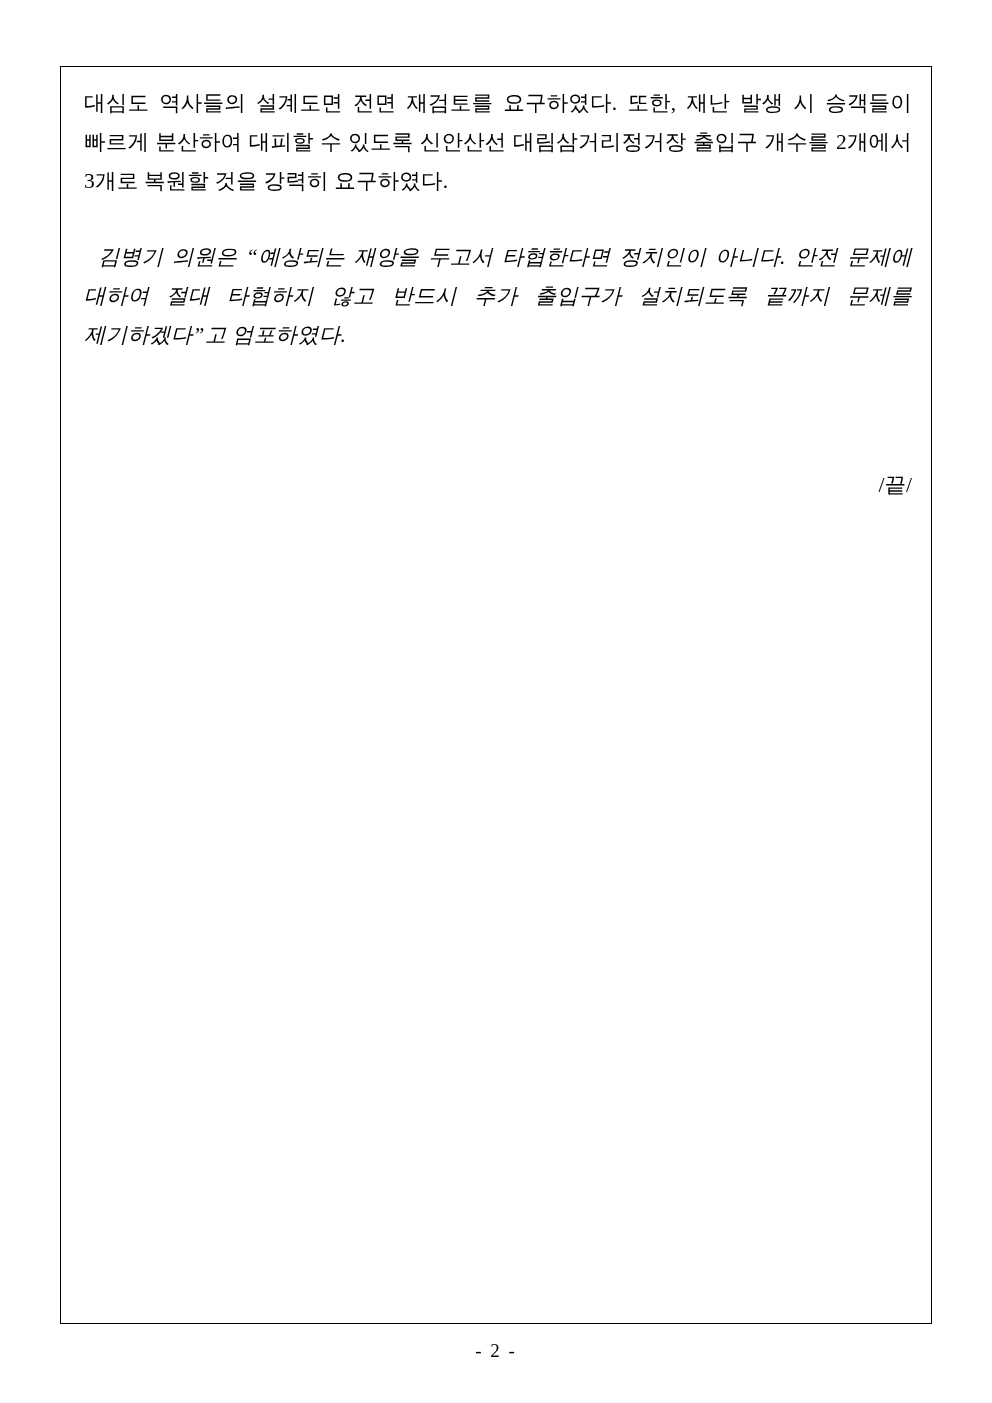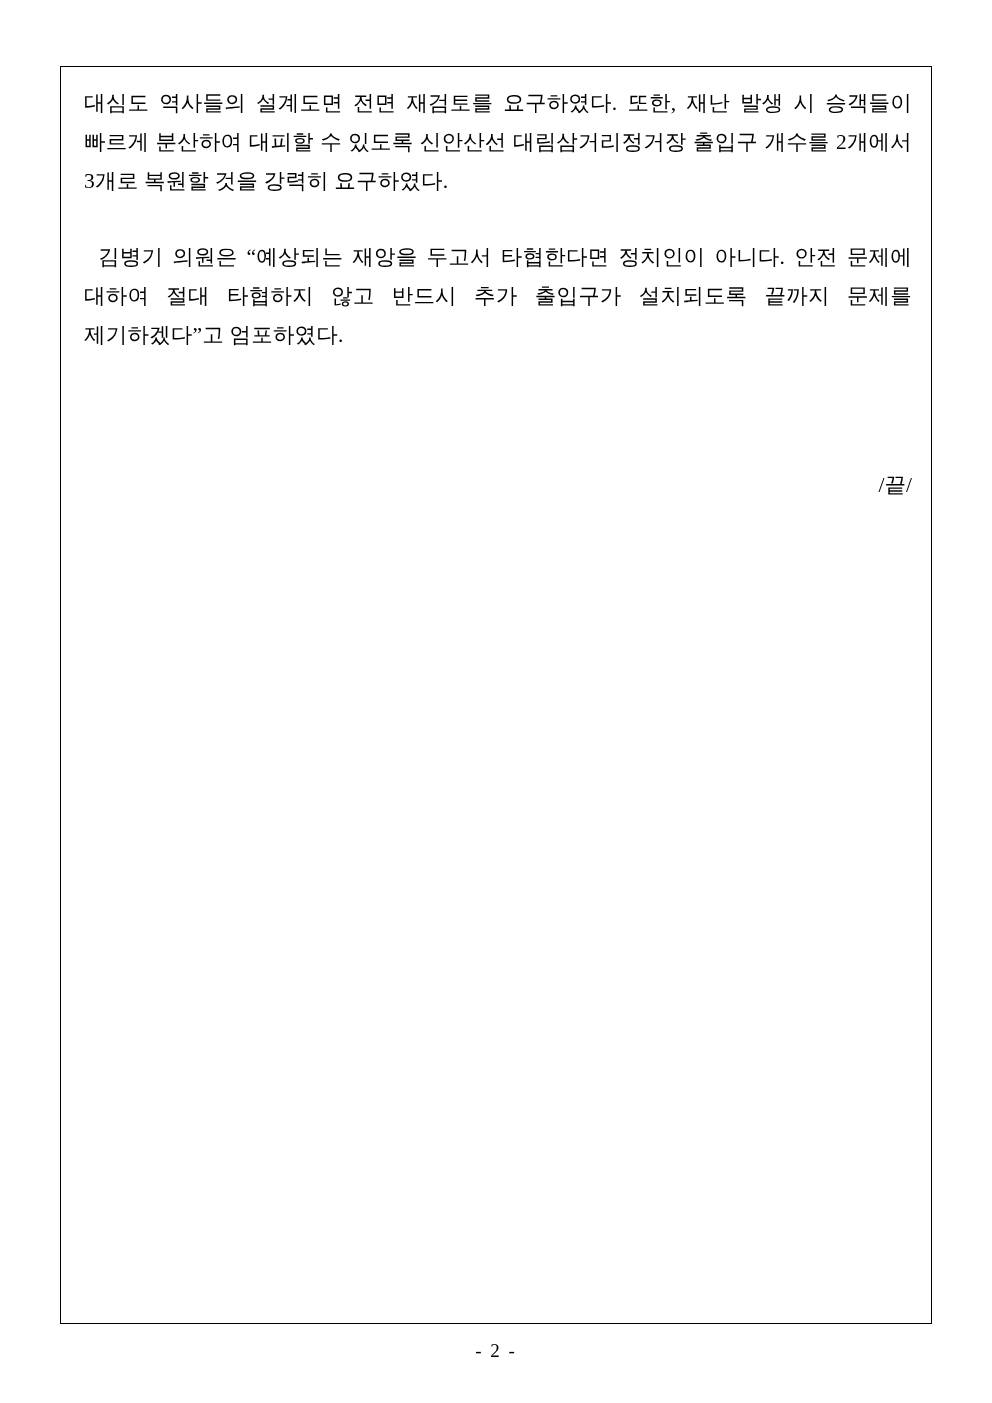--- a/index.html
+++ b/index.html
@@ -41,20 +41,21 @@
     font-size: 21.5px;
     line-height: 39px;
     text-align: justify;
     text-justify: inter-character;
     letter-spacing: 0.2px;
     margin: 0;
     word-break: keep-all;
   }
   .para + .para {
     margin-top: 37px;
+    font-style: italic;
   }
   .para.indent {
     text-indent: 14px;
   }
   .endmark {
     position: absolute;
     left: 80px;
     top: 470px;
     width: 836px;
     text-align: right;

